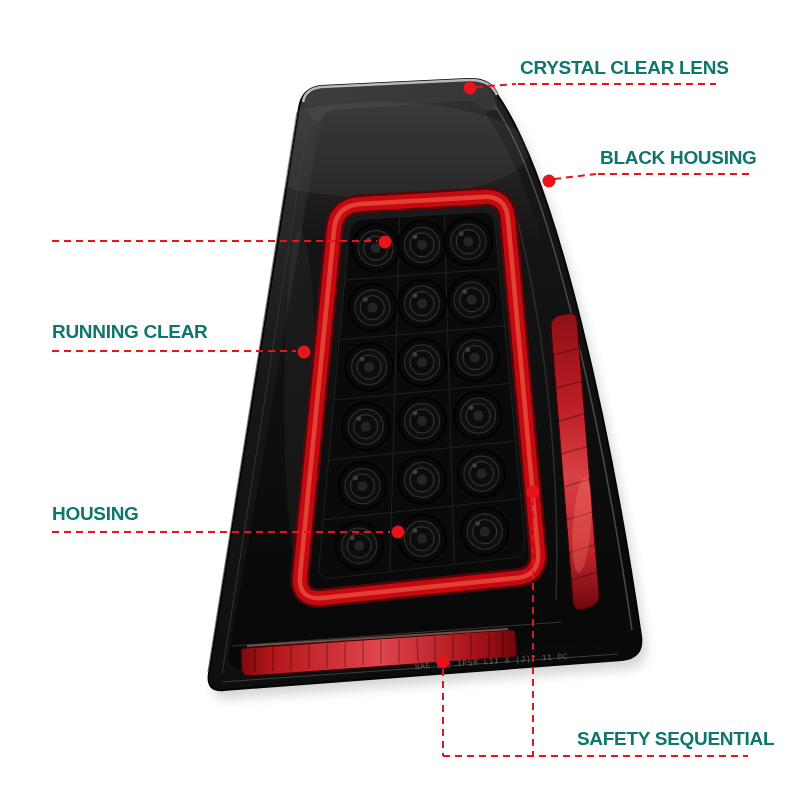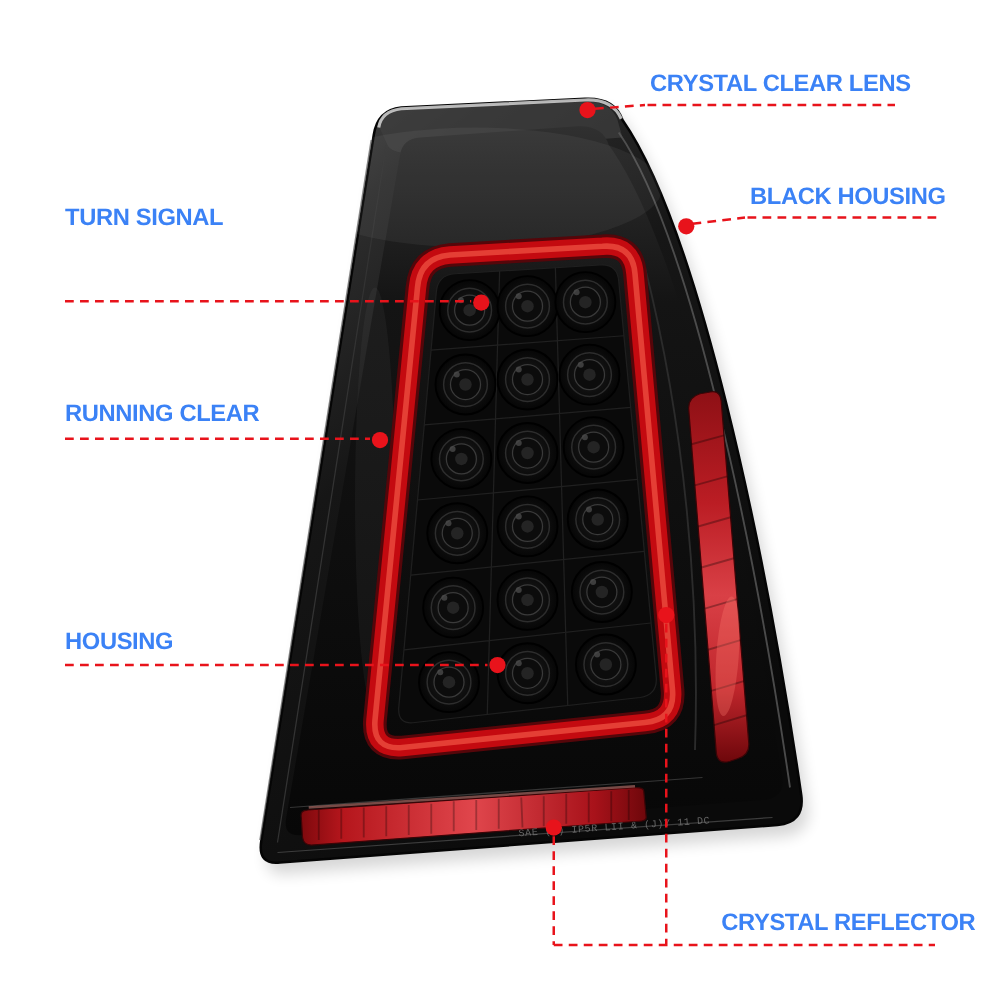--- a/index.html
+++ b/index.html
@@ -1,20 +1,20 @@
 <!DOCTYPE html>
 <html><head>
 <meta charset="utf-8">
 <style>
   html,body{margin:0;padding:0;background:#fff;}
   #stage{position:relative;width:800px;height:800px;background:#fff;overflow:hidden;
          font-family:"Liberation Sans",sans-serif;}
   #stage svg{position:absolute;left:0;top:0;}
   .callout{position:absolute;font-weight:700;font-size:19px;line-height:20px;
-           color:#3b82f6;letter-spacing:-0.3px;white-space:nowrap;}
+           color:#0f766e;letter-spacing:-0.3px;white-space:nowrap;}
 </style>
 </head>
 <body>
 
 <div id="stage">
 
   <svg width="800" height="800" viewBox="0 0 800 800">
     <defs>
       <linearGradient id="housingGrad" x1="0" y1="0" x2="0.55" y2="1">
         <stop offset="0" stop-color="#4a4a4a"></stop>
@@ -136,22 +136,21 @@
       <circle cx="533" cy="492" r="6.5"></circle>
       <circle cx="443" cy="662" r="6.5"></circle>
     </g>
   </svg>
 
   <div class="callout" style="left:520px;top:58px;">CRYSTAL CLEAR LENS</div>
 
   <div class="callout" style="left:600px;top:148px;">BLACK HOUSING</div>
 
   <div class="callout" style="left:52px;top:165px;">
-    <div>TURN SIGNAL</div>
   </div>
 
   <div class="callout" style="left:52px;top:322px;">RUNNING CLEAR</div>
 
   <div class="callout" style="left:52px;top:504px;">HOUSING</div>
 
-  <div class="callout" style="left:577px;top:729px;">CRYSTAL REFLECTOR</div>
+  <div class="callout" style="left:577px;top:729px;">SAFETY SEQUENTIAL</div>
 
 </div>
 
 </body></html>

